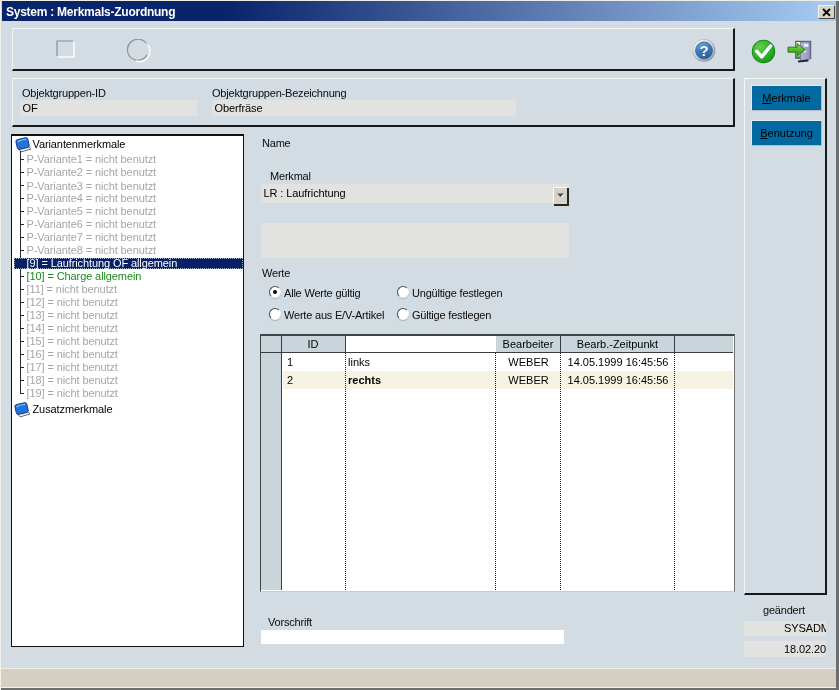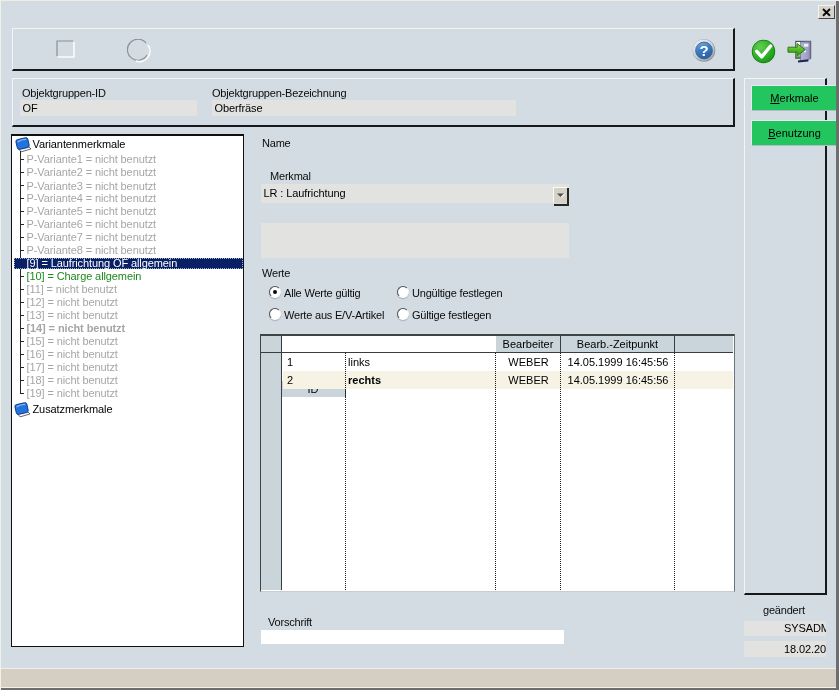--- a/index.html
+++ b/index.html
@@ -31,28 +31,31 @@
 .hc{position:absolute;top:0;height:16px;background:#C9D4DB;border-right:1px solid #383D41;
  font-size:11px;text-align:center;line-height:16px;}
 .dot{position:absolute;width:1px;background-image:repeating-linear-gradient(180deg,#1c1c1c 0,#1c1c1c 1px,transparent 1px,transparent 2px);}
 .cell{position:absolute;height:18px;line-height:18px;font-size:11px;white-space:nowrap;}
 
 .radio{position:absolute;width:12px;height:12px;border-radius:50%;background:#fff;
  border:1.4px solid #F8F8F6;border-top-color:#4E5256;border-left-color:#4E5256;
  box-shadow:0 1px 1px rgba(120,128,134,0.5);}
 .radio .dotc{position:absolute;left:2.7px;top:2.7px;width:4px;height:4px;border-radius:50%;background:#0a0a0a;}
 
-.pbtn{position:absolute;left:6px;width:87px;height:26px;background:#22c55e;
+.pbtn{position:absolute;left:6px;width:71px;height:26px;background:#0369a1;
  border-top:1px solid #E4EAED;border-left:1px solid #E4EAED;border-right:1px solid #B2BCC3;border-bottom:1px solid #B2BCC3;
  font-size:11px;text-align:center;line-height:24px;color:#000;}
 u{text-decoration:underline;}
 </style></head>
 <body>
 <div id="win">
 
+  <div id="title">
+      <span>System : Merkmals-Zuordnung</span>
+    </div>
   <div id="closebtn">
     <svg width="15" height="12" viewBox="0 0 15 12" style="position:absolute;left:0;top:0">
       <path d="M4 3 L11 9.7 M11 3 L4 9.7" stroke="#0a0a0a" stroke-width="1.9"></path>
     </svg>
   </div>
 
   <div class="box" style="left:11px;top:27px;width:723px;height:43px;"></div>
 
   <svg class="ab" style="left:54px;top:38px" width="20" height="20" viewBox="0 0 20 20">
     <path d="M2 17 L2 2 L18 2" fill="none" stroke="#8C9094" stroke-width="1.2"></path>
@@ -167,21 +170,21 @@
     <div class="ti" style="top:121.3px;color:#fff;">[9] = Laufrichtung OF allgemein</div>
     <div class="tick" style="top:140.3px;"></div>
     <div class="ti green" style="top:134.3px;">[10] = Charge allgemein</div>
     <div class="tick" style="top:153.3px;"></div>
     <div class="ti gray" style="top:147.3px;">[11] = nicht benutzt</div>
     <div class="tick" style="top:166.3px;"></div>
     <div class="ti gray" style="top:160.3px;">[12] = nicht benutzt</div>
     <div class="tick" style="top:179.3px;"></div>
     <div class="ti gray" style="top:173.3px;">[13] = nicht benutzt</div>
     <div class="tick" style="top:192.3px;"></div>
-    <div class="ti gray" style="top:186.3px;font-weight:bold;">[14] = nicht benutzt</div>
+    <div class="ti gray" style="top:186.3px;">[14] = nicht benutzt</div>
     <div class="tick" style="top:205.3px;"></div>
     <div class="ti gray" style="top:199.3px;">[15] = nicht benutzt</div>
     <div class="tick" style="top:218.3px;"></div>
     <div class="ti gray" style="top:212.3px;">[16] = nicht benutzt</div>
     <div class="tick" style="top:231.3px;"></div>
     <div class="ti gray" style="top:225.3px;">[17] = nicht benutzt</div>
     <div class="tick" style="top:244.3px;"></div>
     <div class="ti gray" style="top:238.3px;">[18] = nicht benutzt</div>
     <div class="tick" style="top:257.3px;"></div>
     <div class="ti gray" style="top:251.3px;">[19] = nicht benutzt</div>
@@ -217,21 +220,21 @@
   <div class="lbl" style="left:283px;top:286px;">Alle Werte gültig</div>
   <div class="radio" style="left:396px;top:285px;"></div>
   <div class="lbl" style="left:411px;top:286px;">Ungültige festlegen</div>
   <div class="radio" style="left:268px;top:307px;"></div>
   <div class="lbl" style="left:283px;top:308px;">Werte aus E/V-Artikel</div>
   <div class="radio" style="left:396px;top:307px;"></div>
   <div class="lbl" style="left:411px;top:308px;">Gültige festlegen</div>
 
   <div id="grid">
     <div class="hc" style="left:0;width:20.5px;"></div>
-    <div class="hc" style="left:20.5px;width:64px;margin-top:45px;">ID</div>
+    <div class="hc" style="left:20.5px;width:64px;">ID</div>
     <div class="hc" style="left:235px;width:65px;">Bearbeiter</div>
     <div class="hc" style="left:300px;width:114px;">Bearb.-Zeitpunkt</div>
     <div class="hc" style="left:414px;width:58px;border-right:none;"></div>
     <div class="ab" style="left:0;top:16px;width:472px;height:1px;background:#383D41;"></div>
     <div class="ab" style="left:0;top:17px;width:20.5px;height:237px;background:#C9D4DB;border-right:1px solid #383D41;"></div>
 
     <div class="ab" style="left:21.5px;top:17px;width:450.5px;height:18px;background:#fff;"></div>
     <div class="ab" style="left:21.5px;top:35px;width:450.5px;height:18px;background:#F6F2E4;"></div>
     <div class="cell" style="left:26px;top:17px;">1</div>
     <div class="cell" style="left:87px;top:17px;">links</div>

